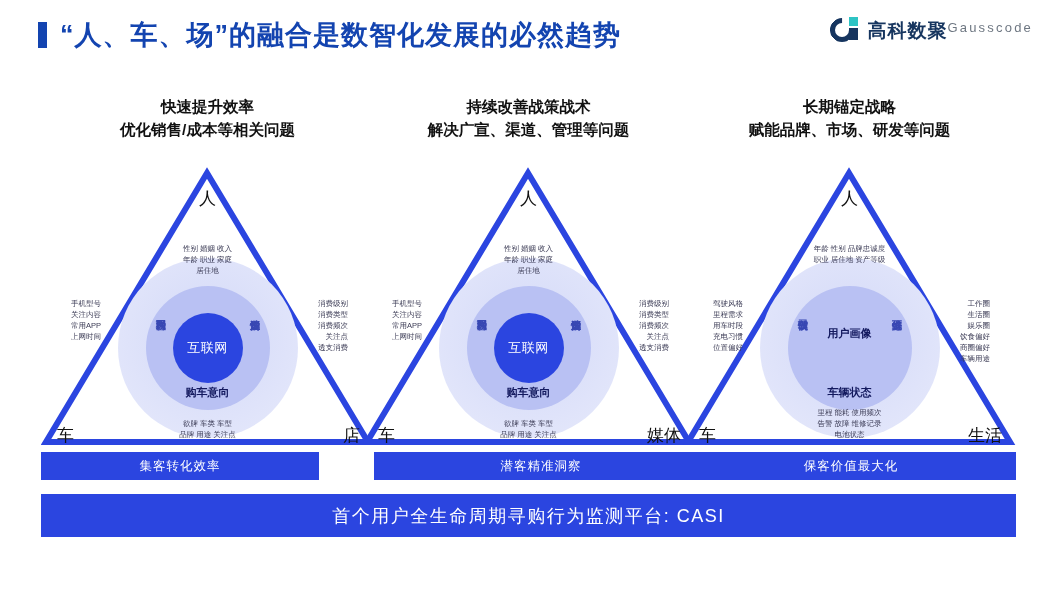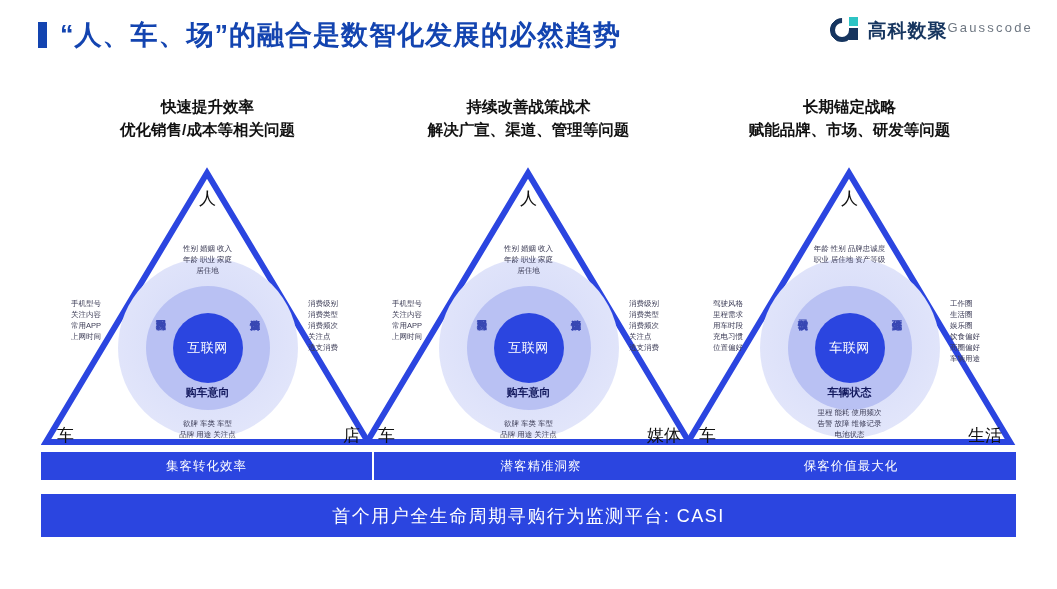--- a/index.html
+++ b/index.html
@@ -50,26 +50,26 @@
     font-size:11px;font-weight:bold;color:#13195e;}
   .vert{position:absolute;font-size:10px;font-weight:bold;color:#2233a8;
     writing-mode:vertical-rl;letter-spacing:0px;opacity:.85;}
   .vert.vl{left:8px;top:26px;}
   .vert.vr{right:8px;top:26px;}
   
   .attr{position:absolute;font-size:7.5px;color:#3b3b55;line-height:11px;white-space:nowrap;}
   .attr.top{left:50%;transform:translateX(-50%);top:78px;text-align:center;}
   .attr.bottom{left:50%;transform:translateX(-50%);bottom:10px;text-align:center;}
   .attr.left{left:30px;top:133px;text-align:right;}
-  .attr.right{right:36px;top:133px;text-align:left;}
+  .attr.right{right:26px;top:133px;text-align:right;}
   .attr .row{display:block;}
   
   .bar{position:absolute;top:452px;height:28px;background:#2b45e0;color:#fff;
     display:flex;align-items:center;justify-content:center;font-size:12.5px;letter-spacing:1px;}
-  .bar.b0{left:41px;width:331px;} .bar.b1{left:374px;width:334px;} .bar.b2{left:686px;width:330px;}
+  .bar.b0{left:41px;width:278px;} .bar.b1{left:374px;width:334px;} .bar.b2{left:686px;width:330px;}
   .banner{position:absolute;left:41px;top:494px;width:975px;height:43px;background:#2b45e0;
     color:#fff;display:flex;align-items:center;justify-content:center;
     font-size:18px;letter-spacing:1.5px;text-align:center;}
 </style>
 </head>
 <body>
 
 <div class="header">
   <div class="title-mark"></div>
   <div class="title-text">“人、车、场”的融合是数智化发展的必然趋势</div>
@@ -195,23 +195,20 @@
   <div class="corner-l">车</div>
   <div class="corner-r">生活</div>
   <div class="rings">
     <div class="ring-o"></div>
     <div class="ring-m">
       <div class="ring-top-lbl">用户画像</div>
       <div class="ring-bot-lbl">车辆状态</div>
       <div class="vert vl">驾驶习惯</div>
       <div class="vert vr">线下偏好</div>
     </div>
-    <div class="ring-i">
-      <span>车联网</span>
-    </div>
   </div>
   <div class="attr top">
     <span class="row">年龄  性别  品牌忠诚度</span>
     <span class="row">职业  居住地  资产等级</span>
   </div>
   <div class="attr bottom">
     <span class="row">里程  能耗  使用频次</span>
     <span class="row">告警  故障  维修记录</span>
     <span class="row">电池状态</span>
   </div>

